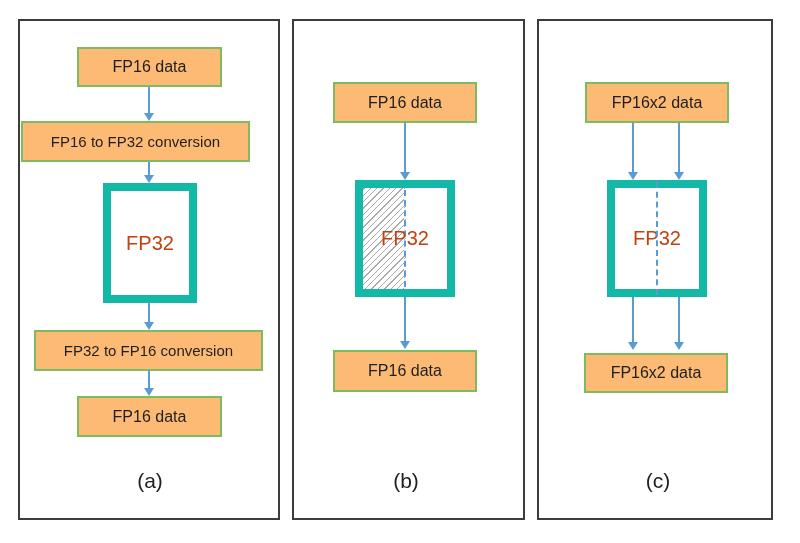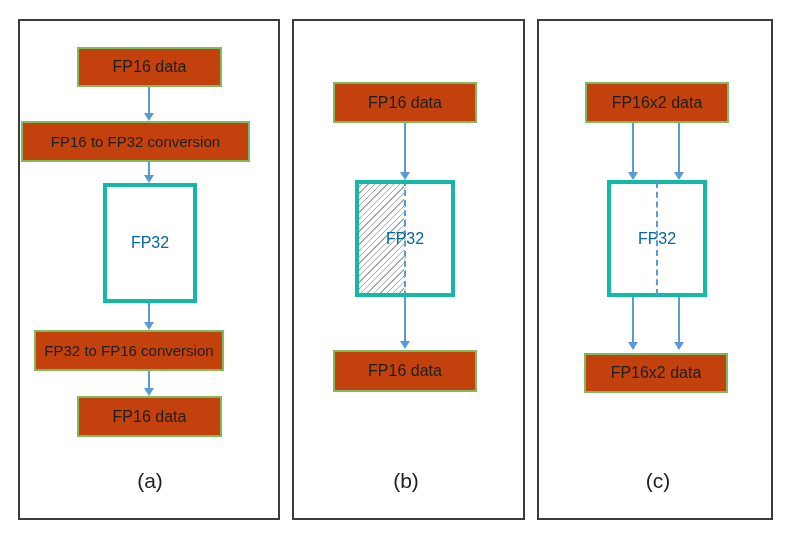--- a/index.html
+++ b/index.html
@@ -18,41 +18,41 @@
   }
   .panel {
     position: absolute;
     border: 2px solid #3c3c3c;
     background: #ffffff;
     box-sizing: border-box;
   }
   .gbox {
     position: absolute;
     border: 2px solid #7cbb5f;
-    background: #c2410c;
+    background: #fdba74;
     box-sizing: border-box;
     display: flex;
     align-items: center;
     justify-content: center;
     text-align: right;
     font-size: 16px;
     color: #1f1f1f;
     z-index: 3;
   }
   .gbox.small-text { font-size: 15px; }
   .bbox {
     position: absolute;
-    border: 4px solid #14b8a6;
+    border: 8px solid #14b8a6;
     background: transparent;
     box-sizing: border-box;
     display: flex;
     align-items: center;
     justify-content: center;
-    font-size: 16px;
-    color: #0369a1;
+    font-size: 20px;
+    color: #c2410c;
     z-index: 2;
   }
   .hatch {
     position: absolute;
     box-sizing: border-box;
     border: 2px dashed #5b9bd5;
     background: repeating-linear-gradient(
       135deg,
       #ababab 0, #ababab 1px,
       transparent 1px, transparent 4.5px
@@ -129,21 +129,21 @@
 
   <div class="bbox" style="left:103px; top:183px; width:94px; height:120px;">
     <span>FP32</span>
   </div>
 
   <div class="arrow" style="left:143px; top:303px; height:27px;">
     <span class="shaft"></span>
     <span class="head"></span>
   </div>
 
-  <div class="gbox small-text" style="left:34px; top:330px; width:190px; height:41px;">
+  <div class="gbox small-text" style="left:34px; top:330px; width:229px; height:41px;">
     <span>FP32 to FP16 conversion</span>
   </div>
 
   <div class="arrow" style="left:143px; top:371px; height:25px;">
     <span class="shaft"></span>
     <span class="head"></span>
   </div>
 
   <div class="gbox" style="left:77px; top:396px; width:145px; height:41px;">
     <span>FP16 data</span>

